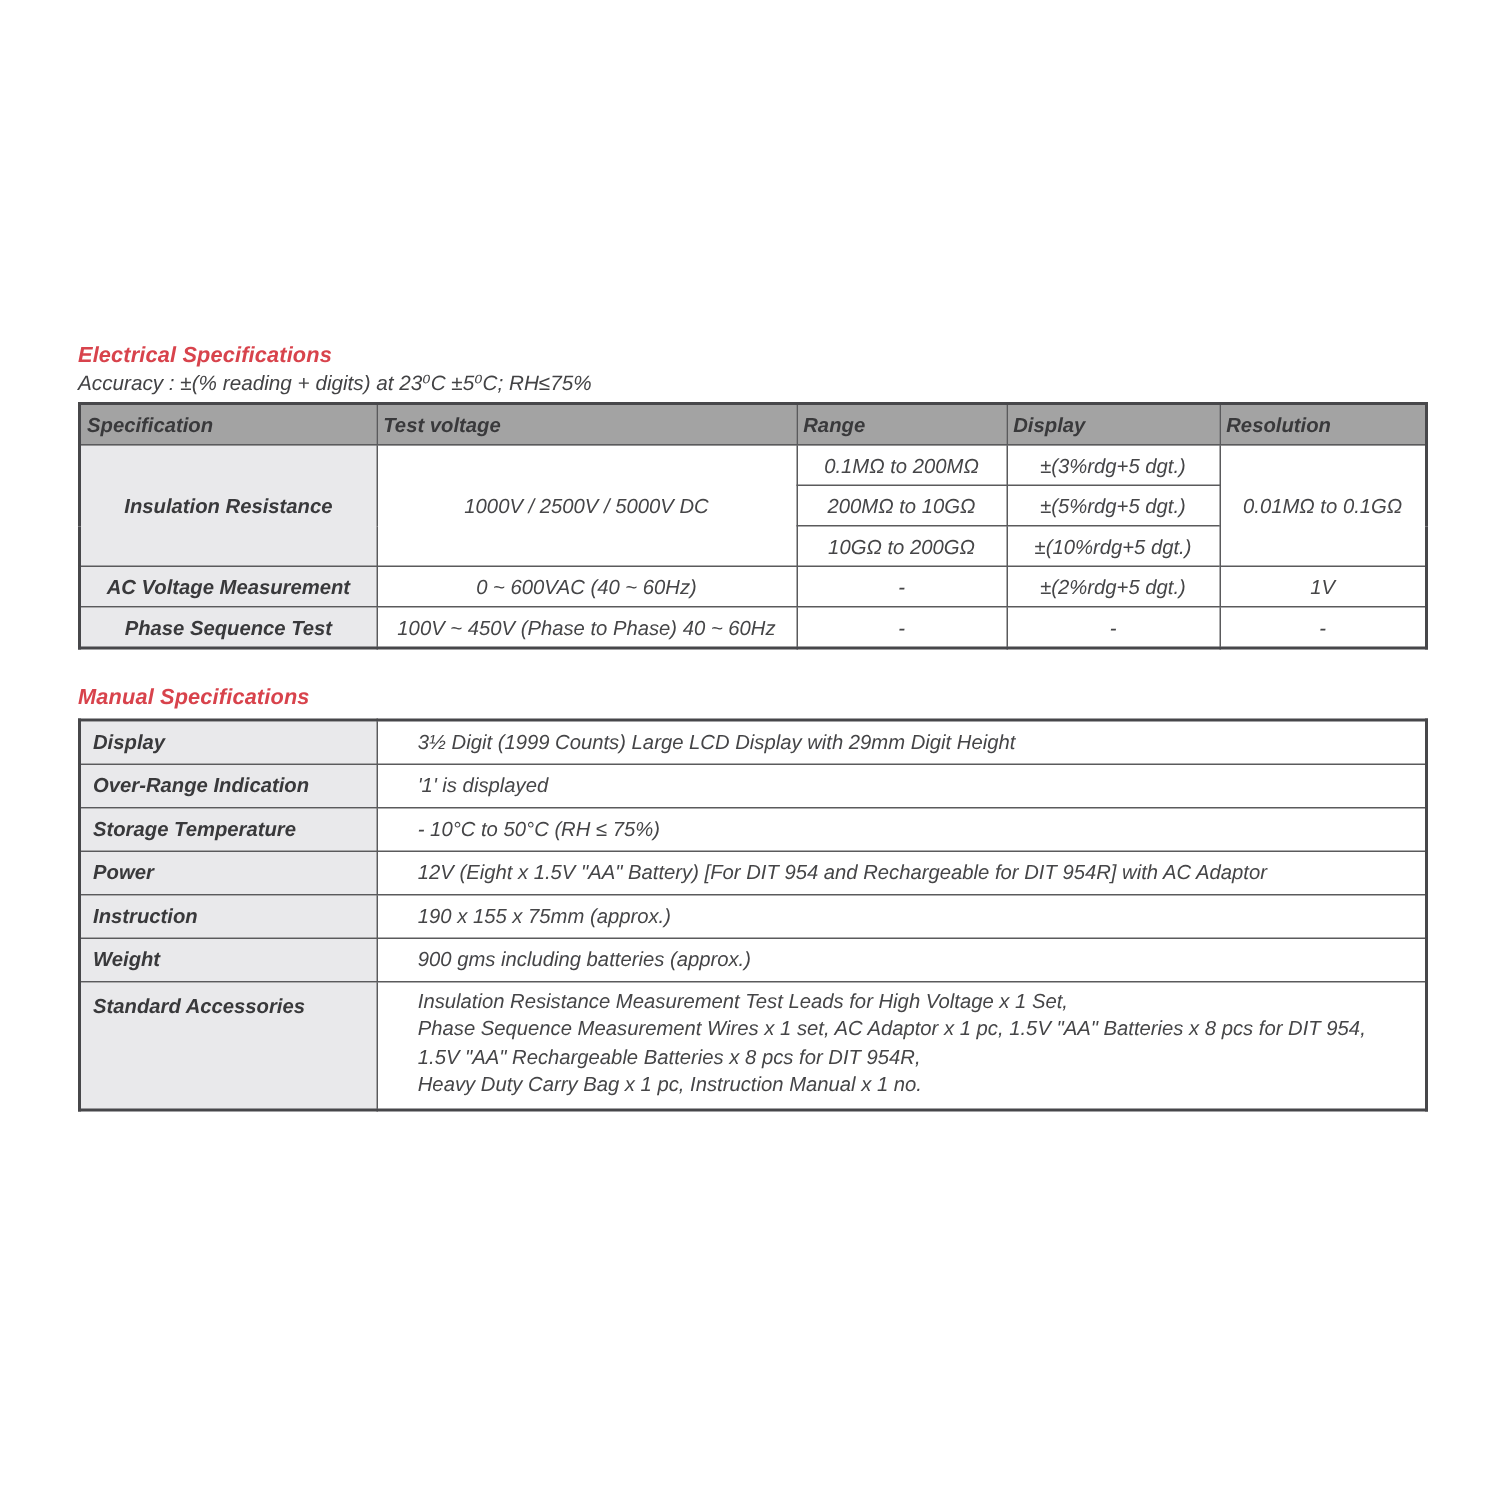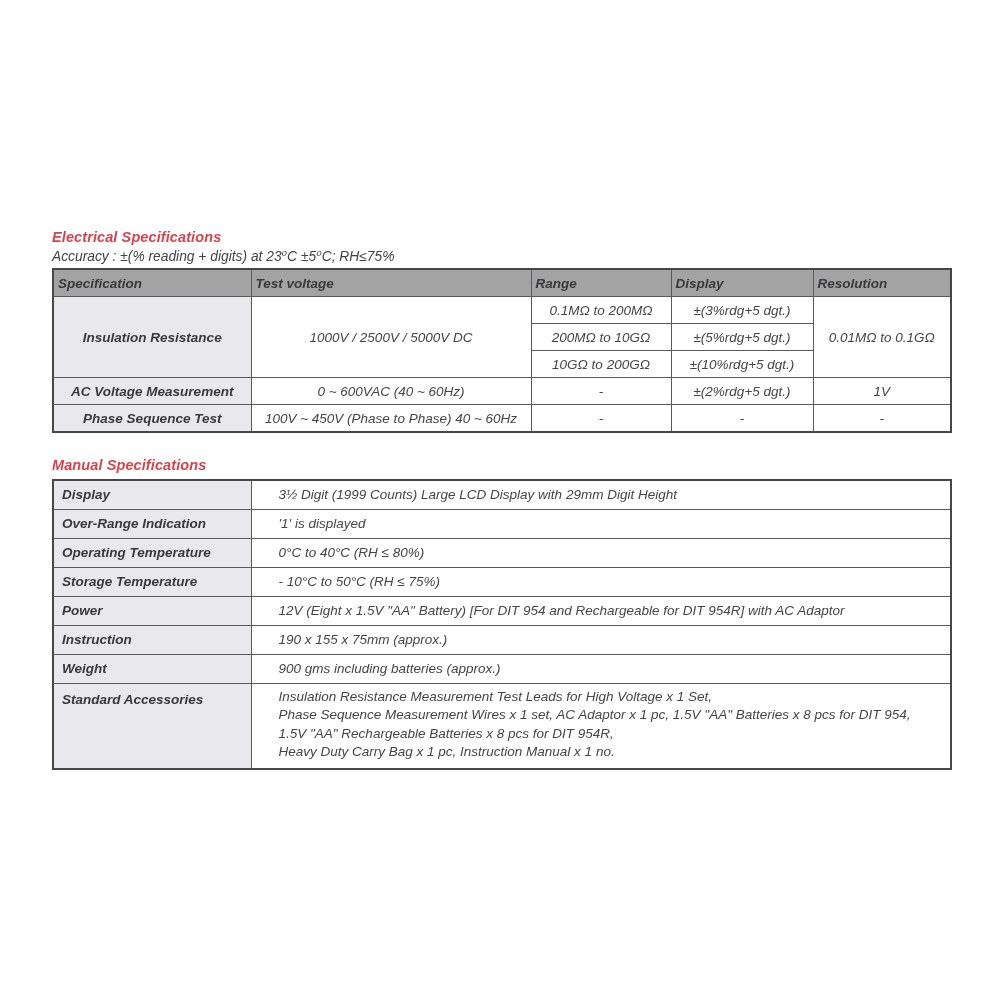--- a/index.html
+++ b/index.html
@@ -98,24 +98,20 @@
       <tbody>
           <tr style="height:29px;">
         <td class="label">Display</td>
         <td class="value">3½ Digit (1999 Counts) Large LCD Display with 29mm Digit Height</td>
       </tr>
       <tr style="height:29px;">
         <td class="label">Over-Range Indication</td>
         <td class="value">'1' is displayed</td>
       </tr>
       <tr style="height:29px;">
-        <td class="label">Operating Temperature</td>
-        <td class="value">0°C to 40°C (RH ≤ 80%)</td>
-      </tr>
-      <tr style="height:29px;">
         <td class="label">Storage Temperature</td>
         <td class="value">- 10°C to 50°C (RH ≤ 75%)</td>
       </tr>
       <tr style="height:29px;">
         <td class="label">Power</td>
         <td class="value">12V (Eight x 1.5V "AA" Battery) [For DIT 954 and Rechargeable for DIT 954R] with AC Adaptor</td>
       </tr>
       <tr style="height:29px;">
         <td class="label">Instruction</td>
         <td class="value">190 x 155 x 75mm (approx.)</td>

